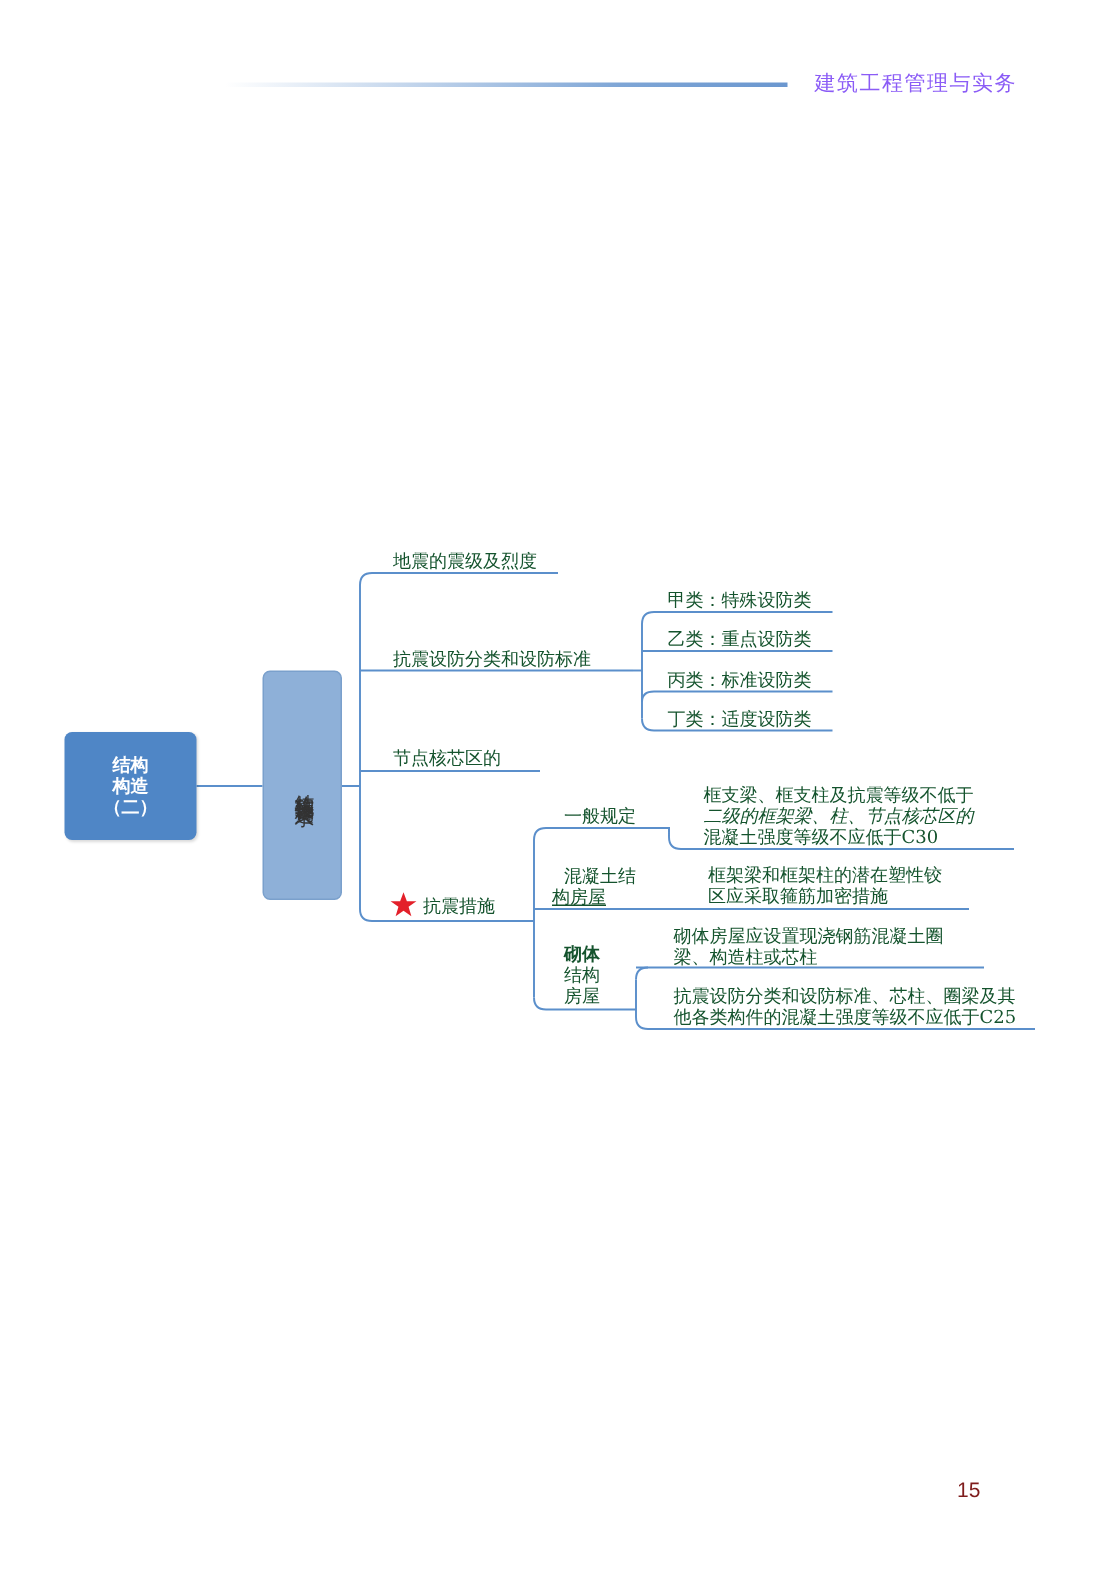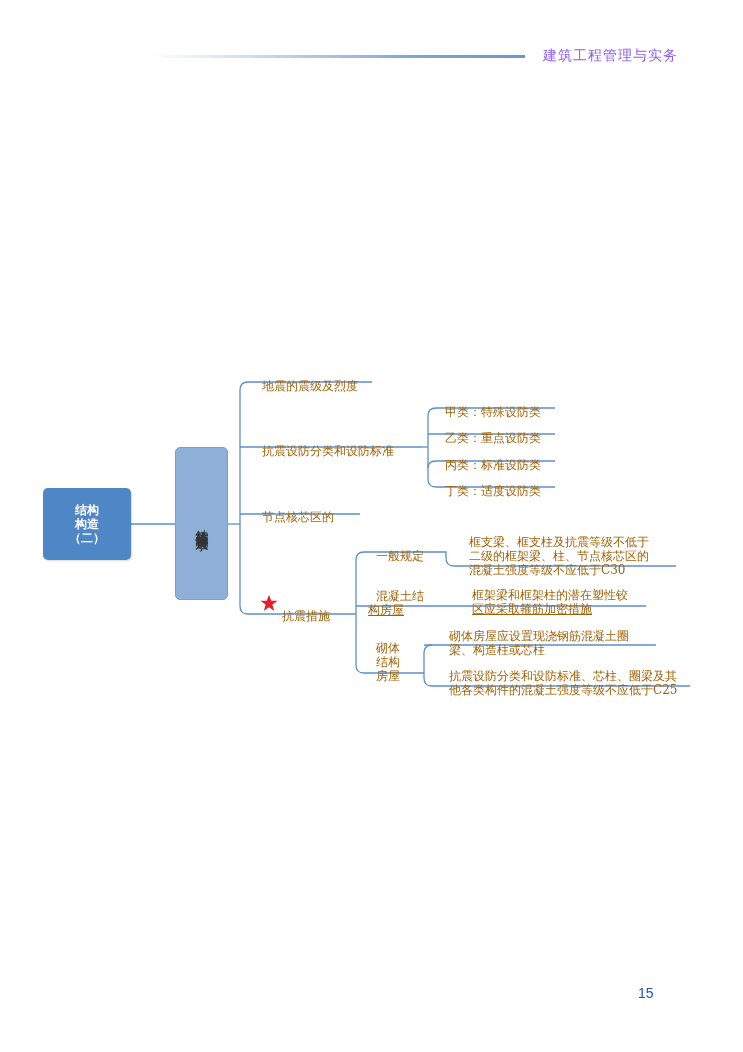--- a/index.html
+++ b/index.html
@@ -2,24 +2,24 @@
 <html><head>
 <meta charset="utf-8">
 <style>
   html, body { margin:0; padding:0; background:#ffffff; }
   body { width:743px; height:1052px; position:relative; overflow:hidden;
          font-family:"DejaVu Serif","Liberation Serif",serif; color:#333; }
   .header-line { position:absolute; left:150px; top:55px; width:375px; height:3px;
                  background:linear-gradient(to right, rgba(130,170,215,0), #7fa6d6 70%, #6b97cf); }
   .header-title { position:absolute; left:543px; top:47px; font-size:14px; color:#8b5cf6;
                   font-family:"DejaVu Sans","Liberation Sans",sans-serif; letter-spacing:1px; }
-  .page-number { position:absolute; left:638px; top:985px; font-size:14px; color:#1d4ed8;
+  .page-number { position:absolute; left:638px; top:985px; font-size:14px; color:#7f1d1d;
                  font-family:"Liberation Sans","DejaVu Sans",sans-serif; }
   svg.map { position:absolute; left:0; top:0; }
-  .node-text { position:absolute; font-size:12px; line-height:14px; color:#a16207; white-space:nowrap;margin-top:12px; }
+  .node-text { position:absolute; font-size:12px; line-height:14px; color:#14532d; white-space:nowrap; }
   .root { position:absolute; left:43px; top:488px; width:88px; height:72px; background:#4f86c6;
           border-radius:5px; color:#fff; font-size:12px; font-weight:bold; line-height:14px;
           display:flex; align-items:center; justify-content:center; text-align:center;
           font-family:"DejaVu Sans","Liberation Sans",sans-serif; box-shadow:1px 1px 2px rgba(0,0,0,0.15); }
   .root span { display:block; width:40px; white-space:normal; word-break:break-all; }
   .level1 { position:absolute; left:175px; top:447px; width:53px; height:153px; background:#8eb0d8;
             border:1px solid #7aa0cc; border-radius:5px; box-sizing:border-box;
             display:flex; align-items:center; justify-content:center; }
   .level1 span { writing-mode:vertical-rl; text-orientation:upright; font-size:13px; line-height:14px;
                  color:#333; letter-spacing:1px; }
@@ -85,29 +85,29 @@
 <div class="node-text" style="left:262px; top:498px;">节点核芯区的</div>
 
 <svg class="star" viewBox="0 0 24 24">
   <polygon points="12,1 15,9 23.5,9 16.5,14 19,22.5 12,17.5 5,22.5 7.5,14 0.5,9 9,9" fill="#e3202a"></polygon>
 </svg>
 <div class="node-text" style="left:282px; top:597px;">抗震措施</div>
 
 <div class="node-text" style="left:376px; top:537px;">一般规定</div>
 <div class="node-text" style="left:376px; top:577px;">混凝土结</div>
 <div class="node-text" style="left:368px; top:591px;text-decoration:underline;">构房屋</div>
-<div class="node-text" style="left:376px; top:629px;">砌体</div>
+<div class="node-text" style="left:376px; top:629px;font-weight:bold;">砌体</div>
 <div class="node-text" style="left:376px; top:643px;">结构</div>
 <div class="node-text" style="left:376px; top:657px;">房屋</div>
 
 <div class="node-text" style="left:469px; top:523px;">框支梁、框支柱及抗震等级不低于</div>
-<div class="node-text" style="left:469px; top:537px;">二级的框架梁、柱、节点核芯区的</div>
+<div class="node-text" style="left:469px; top:537px;font-style:italic;">二级的框架梁、柱、节点核芯区的</div>
 <div class="node-text" style="left:469px; top:551px;">混凝土强度等级不应低于C30</div>
 
 <div class="node-text" style="left:472px; top:576px;">框架梁和框架柱的潜在塑性铰</div>
-<div class="node-text" style="left:472px; top:590px;text-decoration:underline;">区应采取箍筋加密措施</div>
+<div class="node-text" style="left:472px; top:590px;">区应采取箍筋加密措施</div>
 
 <div class="node-text" style="left:449px; top:617px;">砌体房屋应设置现浇钢筋混凝土圈</div>
 <div class="node-text" style="left:449px; top:631px;">梁、构造柱或芯柱</div>
 <div class="node-text" style="left:449px; top:657px;">抗震设防分类和设防标准、芯柱、圈梁及其</div>
 <div class="node-text" style="left:449px; top:671px;">他各类构件的混凝土强度等级不应低于C25</div>
 
 <div class="page-number">15</div>
 
 </body></html>

